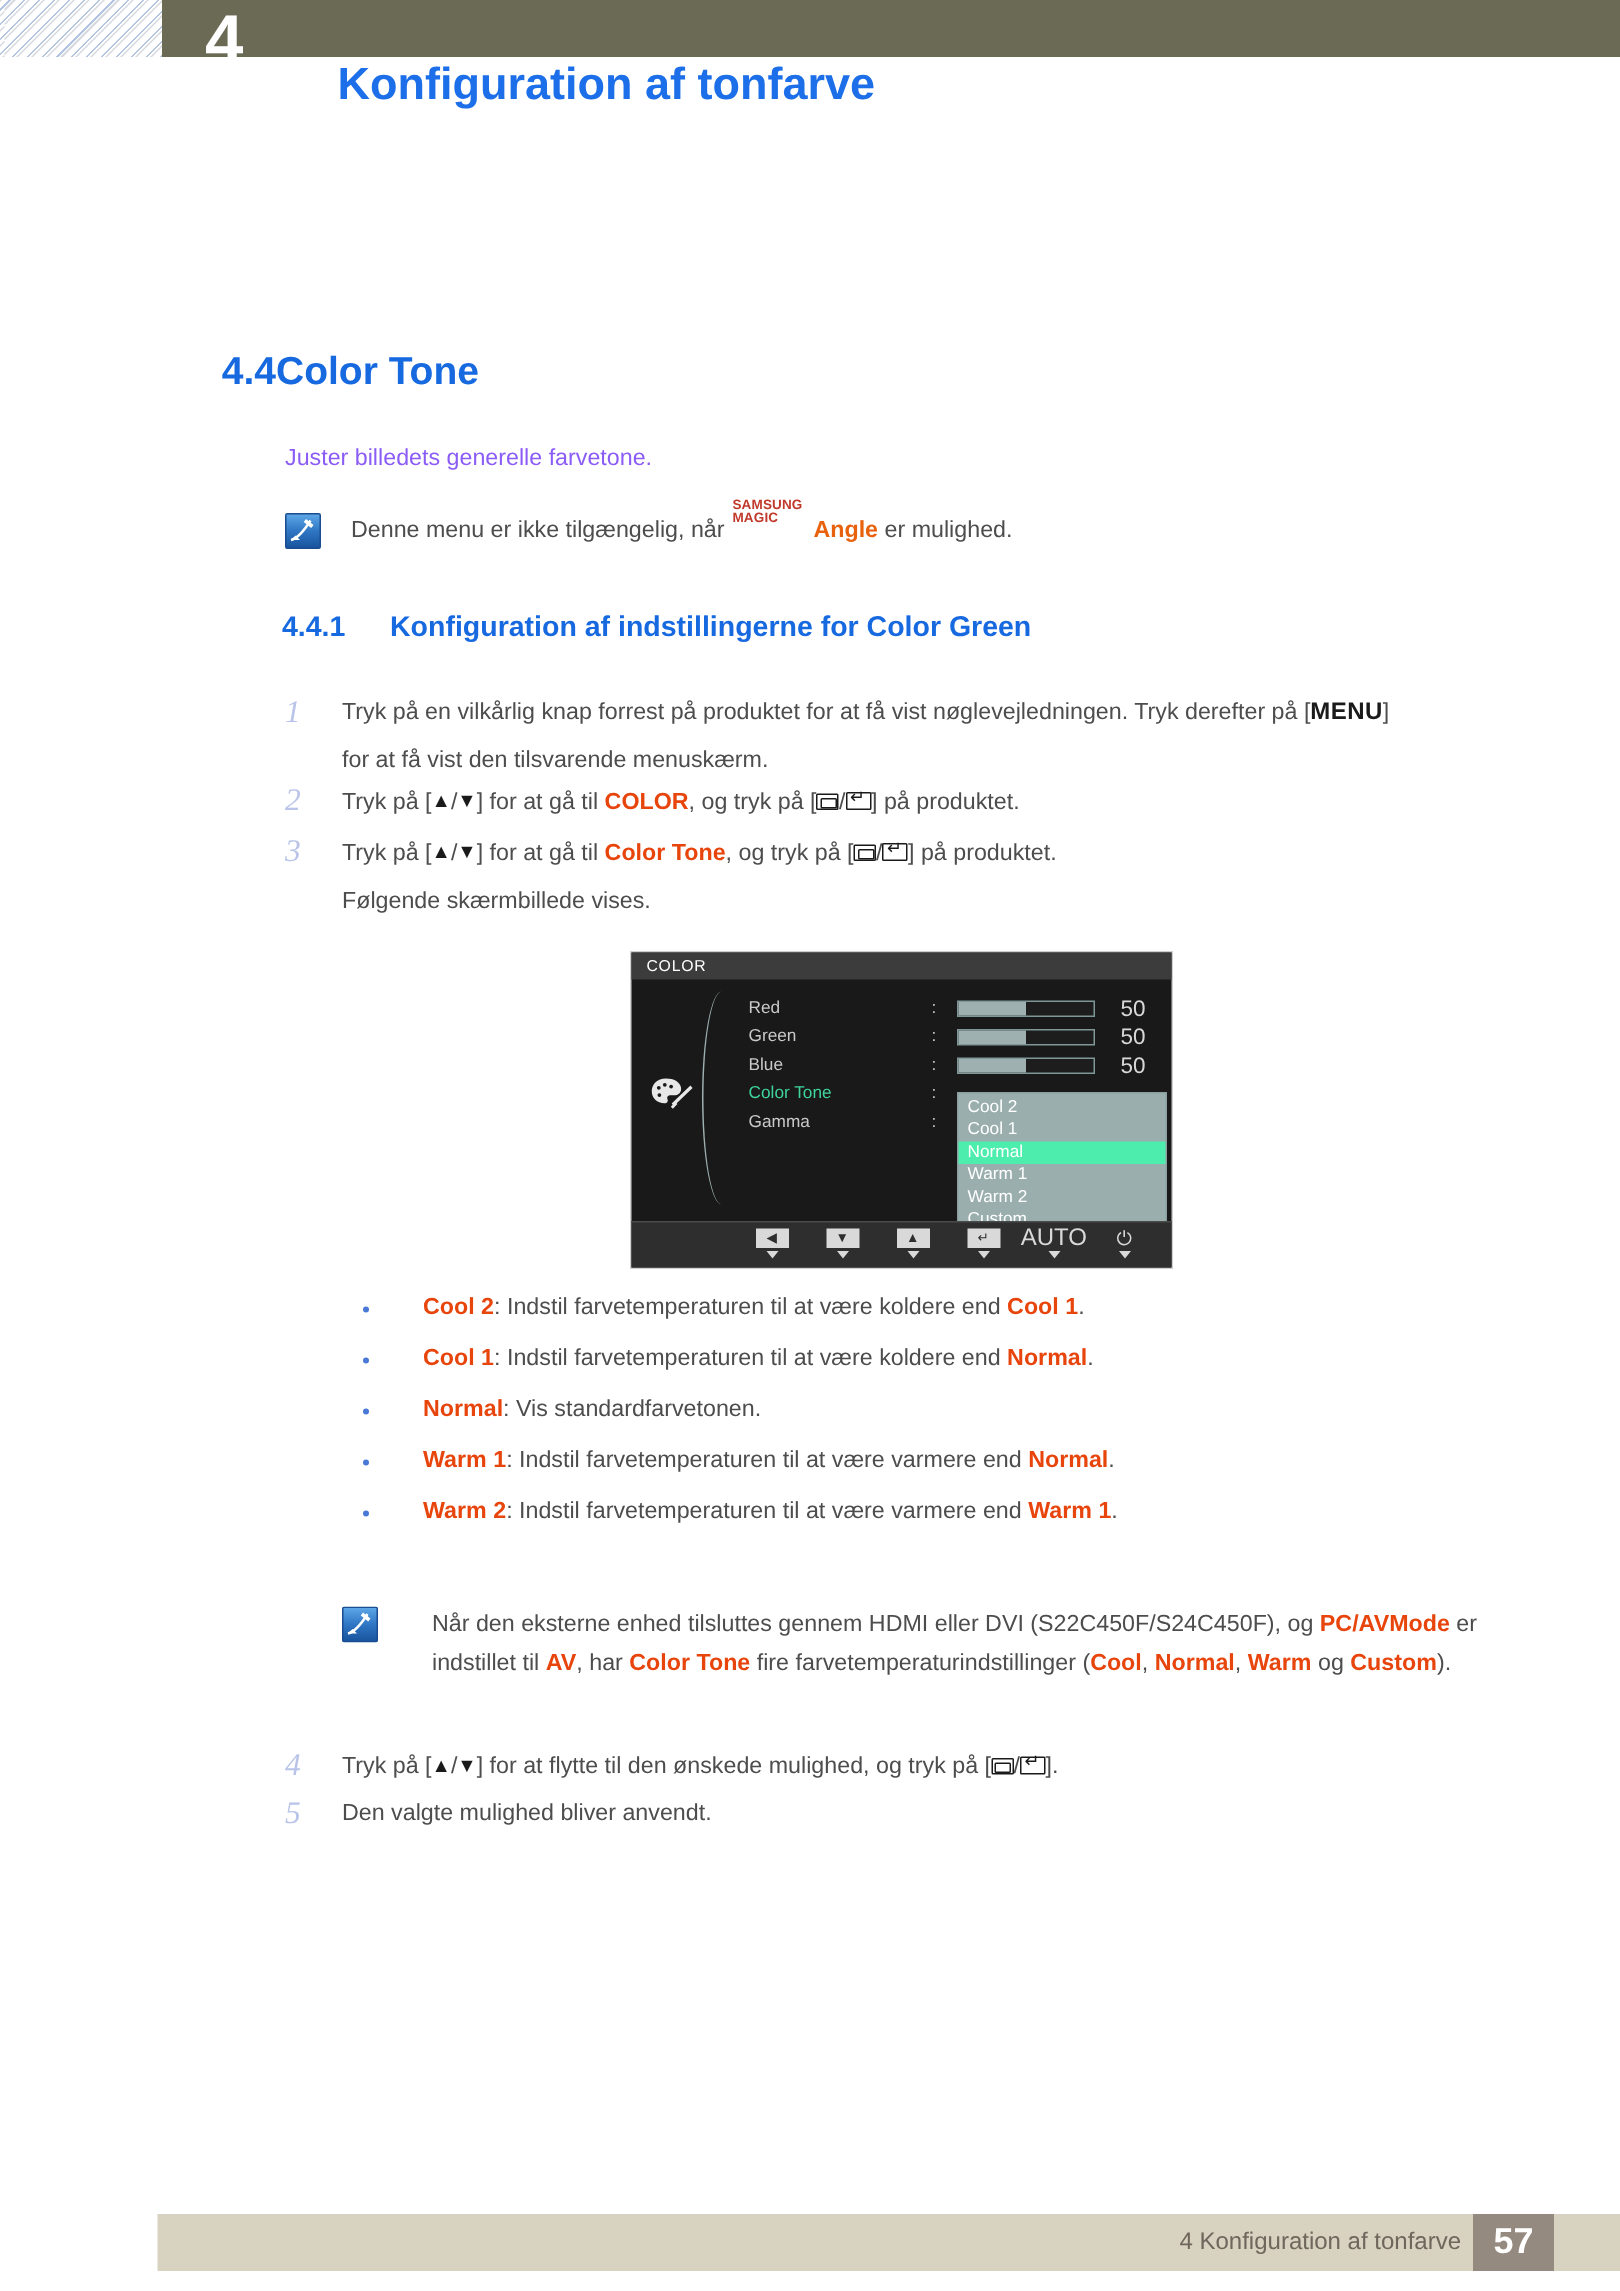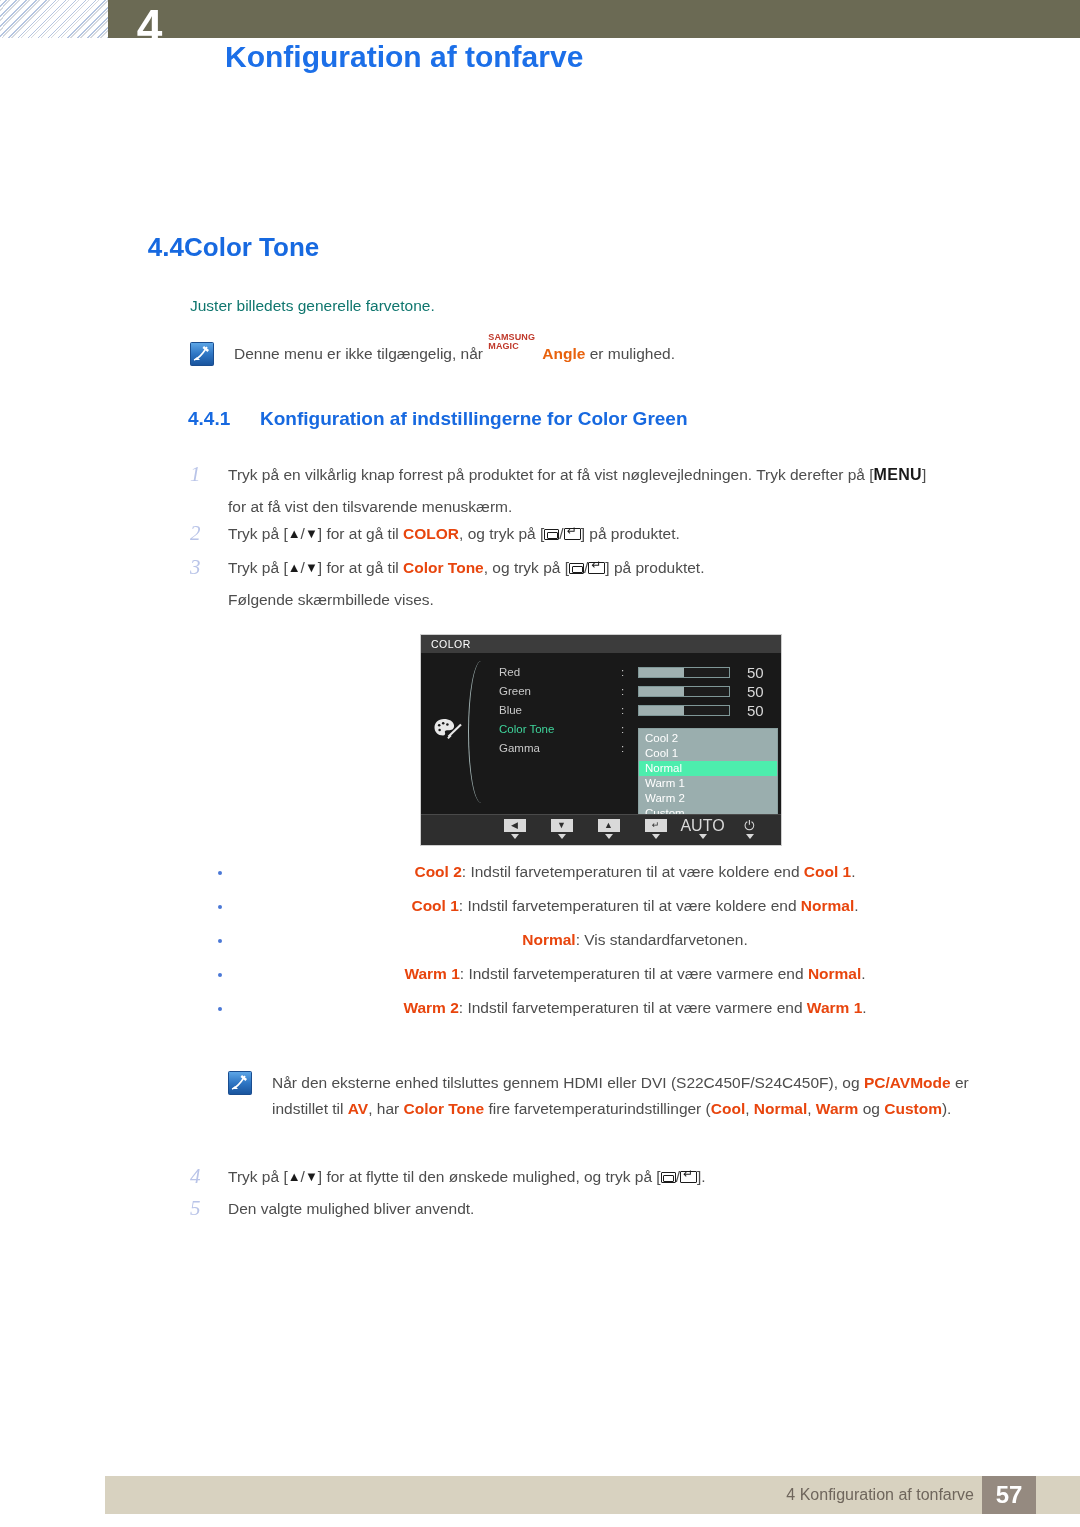--- a/index.html
+++ b/index.html
@@ -69,35 +69,35 @@
   .sec-heading {
     position:absolute; left:105px; top:232px;
     font-size:26px; font-weight:bold; color:#1769e0;
     white-space:nowrap;
     text-align:right;
   }
   .sec-heading .num { display:inline-block; width:79px; }
 
   .intro {
     position:absolute; left:190px; top:297px;
-    font-size:15.5px; color:#0f766e; white-space:nowrap;
+    font-size:15.5px; color:#8b5cf6; white-space:nowrap;
   }
 
   
   .note { position:absolute; display:flex; align-items:flex-start; }
   .note-icon {
     width:24px; height:24px; flex:0 0 24px; margin-right:20px;
     position:relative; margin-top:1px;
   }
   .note-icon svg { display:block; }
   .note-body { font-size:15.5px; color:#4d4d4d; line-height:26px; }
 
   #note1 { left:190px; top:341px; width:820px; }
   #note2 { left:228px; top:1070px; width:790px; }
-  #note2 .note-body { width:745px; }
+  #note2 .note-body { width:745px;margin-left:16px; }
 
   .magic {
     display:inline-block;
     vertical-align:baseline;
     position:relative;
     width:54px; height:17px;
     margin:0 0 0 1px;
   }
   .magic i {
     position:absolute; left:0;
@@ -250,21 +250,21 @@
   }
   .osd-btn .cap.pwr { background:transparent; color:#d9d9d9; font-size:13px; width:auto; }
   .osd-btn .tick {
     margin-top:2px; width:0; height:0;
     border-left:4px solid transparent;
     border-right:4px solid transparent;
     border-top:5px solid #d9d9d9;
   }
 
   
-  .bullets { position:absolute; left:212px; top:855px; width:800px;text-align:center; }
+  .bullets { position:absolute; left:236px; top:855px; width:800px; }
   .bullet {
     position:relative;
     font-size:15.5px; color:#4d4d4d;
     height:34px; line-height:34px;
     padding-left:46px;
     white-space:nowrap;
   }
   .bullet::before {
     content:""; position:absolute; left:6px; top:16px;
     width:4px; height:4px; border-radius:50%;

